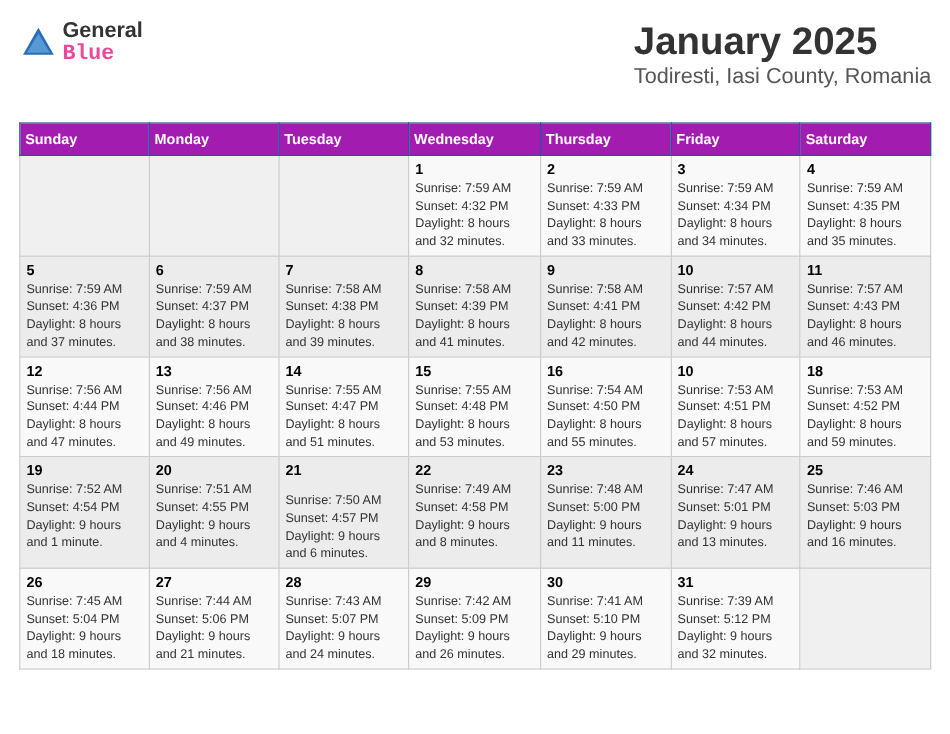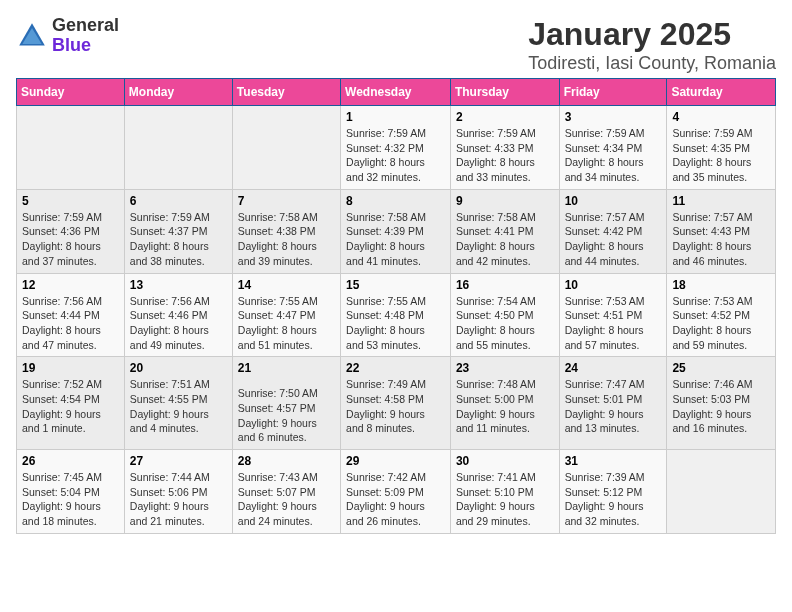--- a/index.html
+++ b/index.html
@@ -7,41 +7,42 @@
       font-family: Arial, sans-serif;
       background: #fff;
       width: 792px;
       min-height: 612px;
       padding: 16px;
     }
     .header {
       display: flex;
       justify-content: space-between;
       align-items: flex-start;
-      margin-bottom: 4px;
+      margin-bottom: 28px;
     }
     .logo {
       display: flex;
       align-items: center;
       gap: 4px;
     }
     .logo-text {
       display: flex;
       flex-direction: column;
       line-height: 1.1;
     }
     .logo-general {
       font-size: 18px;
       font-weight: bold;
       color: #333;
     }
     .logo-blue {
       font-size: 18px;
       font-weight: bold;
-      color: #6d28d9;
+      color: #ec4899;
+      font-family: Liberation Mono, monospace;
     }
     .logo-icon {
       width: 32px;
       height: 32px;
     }
     .title-block {
     }
     .month-title {
       font-size: 32px;
       font-weight: bold;
@@ -50,21 +51,21 @@
     .subtitle {
       font-size: 18px;
       color: #555;
     }
     .calendar {
       width: 100%;
       border-collapse: collapse;
       font-size: 11px;
     }
     .calendar thead th {
-      background-color: #ec4899;
+      background-color: #a21caf;
       color: #fff;
       padding: 6px 4px;
       text-align: left;
       font-size: 12px;
       font-weight: bold;
       border: 1px solid #1a5a9a;
     }
     .calendar tbody td {
       vertical-align: top;
       padding: 4px 5px;

